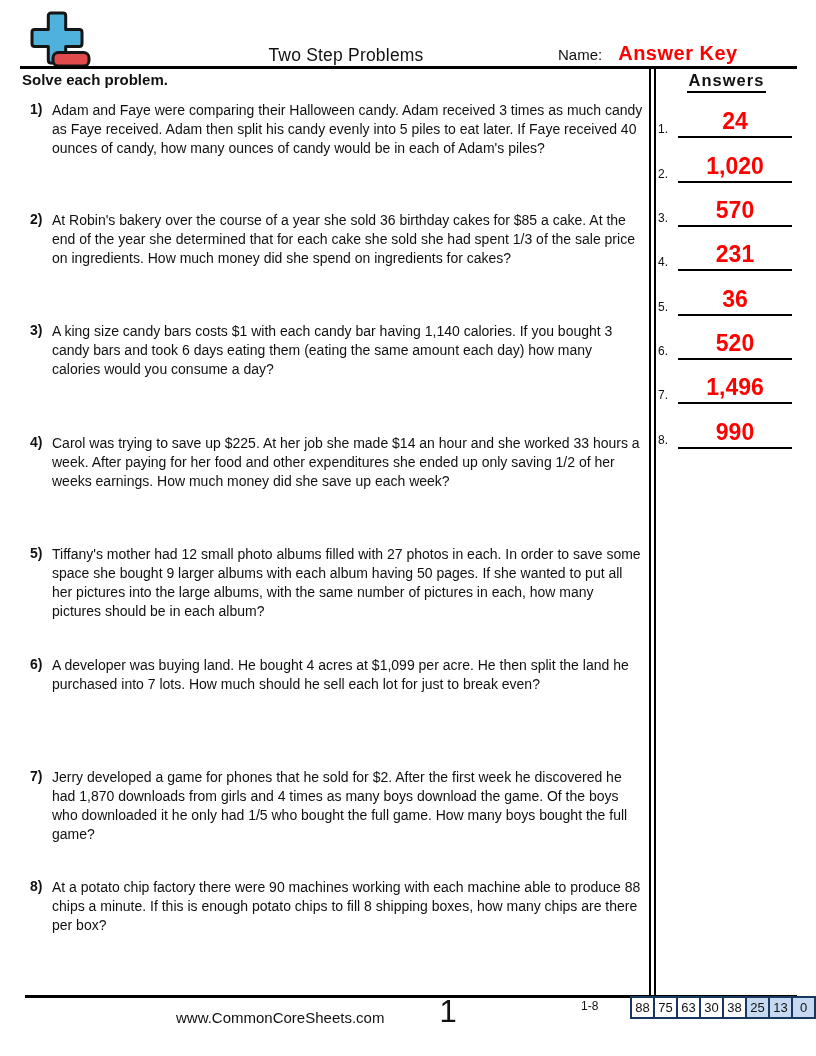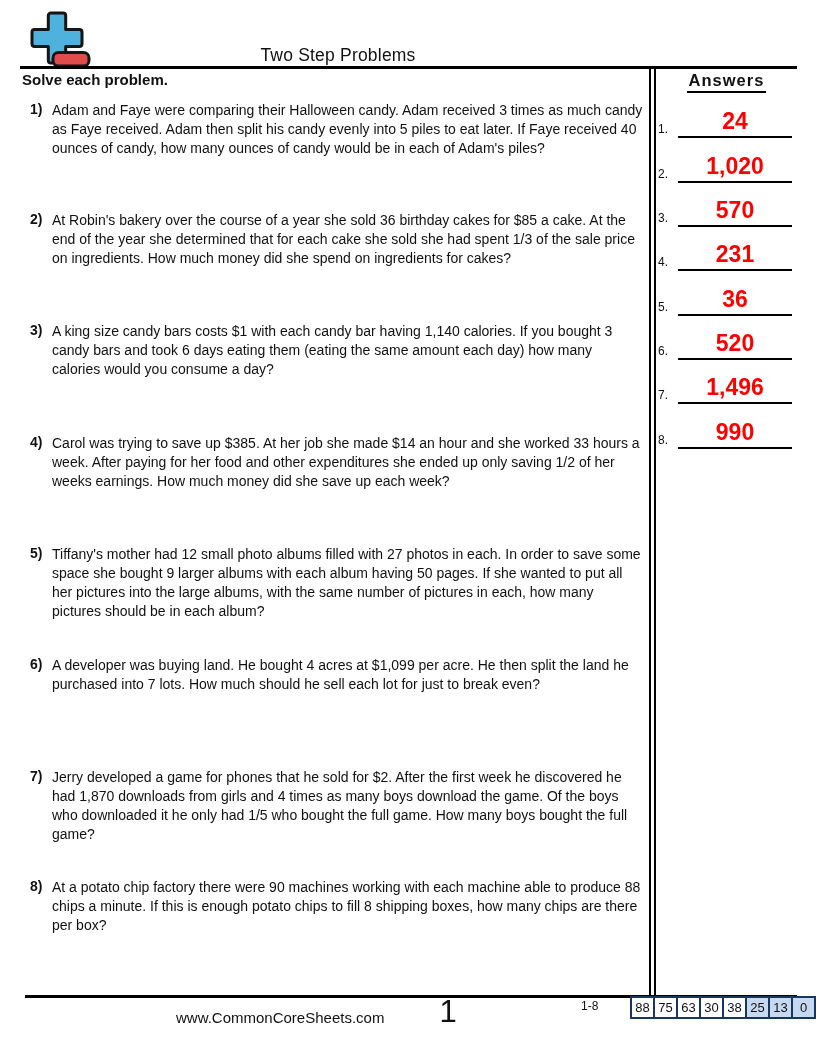--- a/index.html
+++ b/index.html
@@ -3,21 +3,21 @@
 <meta charset="utf-8">
 <style>
   html,body{margin:0;padding:0;background:#777;}
   .page{
     position:relative;width:816px;height:1056px;background:#fff;
     margin:0 auto;overflow:hidden;
     font-family:"Liberation Sans", sans-serif;color:#111;
   }
   
   .logo{position:absolute;left:26px;top:10px;}
-  .ws-title{position:absolute;left:24px;top:45px;width:628px;text-align:center;
+  .ws-title{position:absolute;left:32px;top:45px;width:628px;text-align:center;
     font-size:17.5px;letter-spacing:.2px;}
   .name-row{position:absolute;left:558px;top:42px;display:flex;align-items:baseline;}
   .name-label{font-size:15px;}
   .name-value{margin-left:16px;font-size:20px;font-weight:bold;color:#fe0000;letter-spacing:.5px;}
   .header-rule{position:absolute;left:20px;top:66px;width:777px;height:3px;background:#000;}
   .instructions{position:absolute;left:22px;top:71px;font-size:15px;font-weight:bold;}
   
   .problem{position:absolute;left:30px;width:616px;}
   .pnum{position:absolute;left:0;top:0;font-size:14px;font-weight:bold;}
   .ptext{margin:0 12px 0 22px;width:592px;font-size:14px;line-height:19px;}
@@ -53,38 +53,42 @@
 
 <div class="page">
 
   <div class="logo">
     <svg width="66" height="58" viewBox="0 0 66 58">
       <path d="M25 3 h12 c1.6 0 2.7 1.1 2.7 2.7 V19.5 h13.6 c1.6 0 2.7 1.1 2.7 2.7 v11.6 c0 1.6 -1.1 2.7 -2.7 2.7 H39.7 V50.3 c0 1.6 -1.1 2.7 -2.7 2.7 H25 c-1.6 0 -2.7 -1.1 -2.7 -2.7 V36.5 H8.7 c-1.6 0 -2.7 -1.1 -2.7 -2.7 V22.2 c0 -1.6 1.1 -2.7 2.7 -2.7 h13.6 V5.7 c0 -1.6 1.1 -2.7 2.7 -2.7 z" fill="#4fb2dc" stroke="#151515" stroke-width="3" stroke-linejoin="round"></path>
       <rect x="27" y="42.5" width="36" height="13.5" rx="5.5" fill="#e14b4b" stroke="#151515" stroke-width="3"></rect>
     </svg>
   </div>
   <div class="ws-title">Two Step Problems</div>
+  <div class="name-row">
+    <span class="name-label">Name:</span>
+    <span class="name-value">Answer Key</span>
+  </div>
   <div class="header-rule"></div>
   <div class="instructions">Solve each problem.</div>
 
   <section class="problem" style="top:101px">
     <span class="pnum">1)</span>
     <p class="ptext">Adam and Faye were comparing their Halloween candy. Adam received 3 times as much candy as Faye received. Adam then split his candy evenly into 5 piles to eat later. If Faye received 40 ounces of candy, how many ounces of candy would be in each of Adam's piles?</p>
   </section>
   <section class="problem" style="top:211px">
     <span class="pnum">2)</span>
     <p class="ptext">At Robin's bakery over the course of a year she sold 36 birthday cakes for $85 a cake. At the end of the year she determined that for each cake she sold she had spent 1/3 of the sale price on ingredients. How much money did she spend on ingredients for cakes?</p>
   </section>
   <section class="problem" style="top:322px">
     <span class="pnum">3)</span>
     <p class="ptext">A king size candy bars costs $1 with each candy bar having 1,140 calories. If you bought 3 candy bars and took 6 days eating them (eating the same amount each day) how many calories would you consume a day?</p>
   </section>
   <section class="problem" style="top:434px">
     <span class="pnum">4)</span>
-    <p class="ptext">Carol was trying to save up $385. At her job she made $14 an hour and she worked 33 hours a week. After paying for her food and other expenditures she ended up only saving 1/2 of her weeks earnings. How much money did she save up each week?</p>
+    <p class="ptext">Carol was trying to save up $225. At her job she made $14 an hour and she worked 33 hours a week. After paying for her food and other expenditures she ended up only saving 1/2 of her weeks earnings. How much money did she save up each week?</p>
   </section>
   <section class="problem" style="top:545px">
     <span class="pnum">5)</span>
     <p class="ptext">Tiffany's mother had 12 small photo albums filled with 27 photos in each. In order to save some space she bought 9 larger albums with each album having 50 pages. If she wanted to put all her pictures into the large albums, with the same number of pictures in each, how many pictures should be in each album?</p>
   </section>
   <section class="problem" style="top:656px">
     <span class="pnum">6)</span>
     <p class="ptext">A developer was buying land. He bought 4 acres at $1,099 per acre. He then split the land he purchased into 7 lots. How much should he sell each lot for just to break even?</p>
   </section>
   <section class="problem" style="top:768px">

